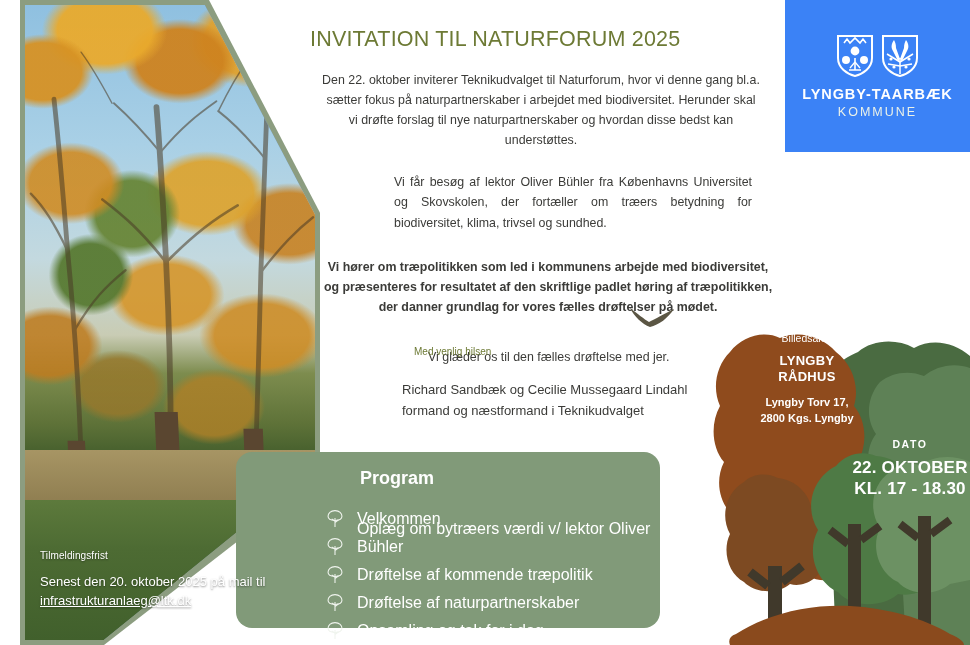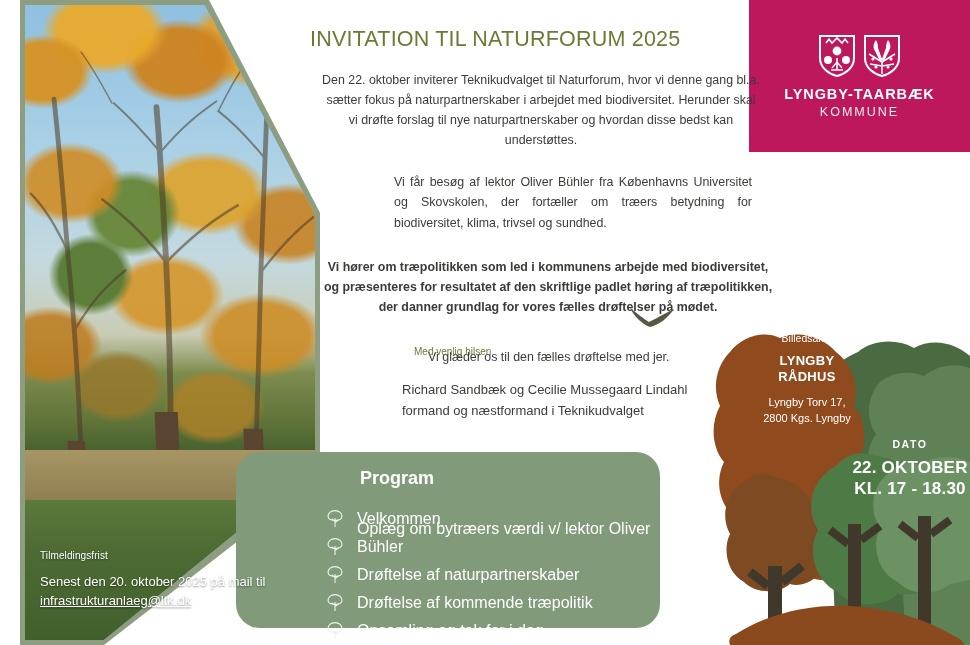--- a/index.html
+++ b/index.html
@@ -55,51 +55,51 @@
     background:linear-gradient(180deg,#a79564 0%,#8d7c4f 100%);}
 
   
   .deadline{position:absolute;left:40px;bottom:34px;width:232px;color:#fff;z-index:6;}
   .deadline h3{margin:0 0 12px 0;font-size:10px;font-weight:normal;letter-spacing:.1px;
      text-shadow:0 1px 2px rgba(0,0,0,.45);}
   .deadline p{margin:0;font-size:13px;line-height:1.45;text-shadow:0 1px 2px rgba(0,0,0,.45);}
   .deadline a{color:#fff;text-decoration:underline;}
 
   
-  .logo{position:absolute;right:0;top:0;width:221px;height:152px;background:#be185d;
+  .logo{position:absolute;right:0;top:0;width:185px;height:152px;background:#3b82f6;
         display:flex;flex-direction:column;align-items:center;justify-content:flex-start;padding-top:34px;box-sizing:border-box;}
   .logo-marks{display:flex;gap:7px;margin-bottom:9px;}
   .logo-name{color:#fff;font-size:14.5px;font-weight:bold;letter-spacing:.9px;line-height:1;}
   .logo-sub{color:#eaf1e8;font-size:12.5px;letter-spacing:2px;line-height:1;margin-top:4px;font-weight:400;}
 
   
   .title{position:absolute;left:310px;top:27px;font-size:21.5px;color:#6d7a35;letter-spacing:.2px;white-space:nowrap;}
   .body-col{position:absolute;left:306px;top:70px;width:470px;color:#3b3b38;font-size:12.4px;line-height:1.62;}
   .p1{text-align:center;margin:0 0 0 0;padding:0 16px;}
   .p2{text-align:justify;margin:22px 0 0 88px;width:358px;}
   .p3{text-align:center;margin:24px 0 0 14px;font-weight:bold;}
   .p4{margin:30px 0 0 122px;}
   .sign-hi{position:absolute;left:414px;top:346px;font-size:10px;color:#6d7a35;}
   .sign{position:absolute;left:402px;top:380px;font-size:13px;line-height:1.6;color:#3b3b38;}
 
   
-  .program{position:absolute;left:236px;top:452px;width:424px;height:176px;background:#819a79;border-radius:24px;}
+  .program{position:absolute;left:236px;top:452px;width:424px;height:176px;background:#819a79;border-radius:16px;}
   .program h2{position:absolute;left:124px;top:16px;margin:0;color:#fff;font-size:18px;font-weight:bold;}
   .prog-list{position:absolute;left:90px;top:48px;margin:0;padding:0;list-style:none;}
   .prog-list li{display:flex;align-items:flex-end;gap:13px;height:28px;color:#fff;font-size:16px;}
   .tree-ic{width:18px;height:20px;flex:0 0 18px;}
 
   
   .blobs{position:absolute;right:0;top:286px;width:260px;height:359px;}
   .info-brown{position:absolute;left:22px;top:27px;width:150px;text-align:center;color:#fff;z-index:4;}
   .info-green{position:absolute;left:120px;top:152px;width:160px;text-align:center;color:#fff;z-index:4;}
   .lab{font-size:10.5px;font-weight:bold;letter-spacing:1.6px;margin-bottom:7px;}
   .sm{font-size:10.5px;margin-bottom:9px;}
   .big{font-size:13px;font-weight:bold;line-height:1.2;letter-spacing:.3px;}
-  .addr{font-size:11px;line-height:1.45;margin-top:11px;}
+  .addr{font-size:11px;line-height:1.45;margin-top:11px;font-weight:bold;}
   .dbig{font-size:17px;font-weight:bold;line-height:1.25;letter-spacing:.2px;}
   .bird{position:absolute;left:-86px;top:16px;}
 </style>
 </head>
 <body>
 
 <div class="stage">
 
   <div class="photo-wrap">
     <div class="photo-inner">
@@ -212,30 +212,30 @@
           </svg>
         <span>Oplæg om bytræers værdi v/ lektor Oliver Bühler</span>
       </li>
       <li>
         <svg class="tree-ic" viewBox="0 0 22 24">
             <g fill="none" stroke="#f0f4ee" stroke-width="1.3">
               <path d="M11 3 C5.5 3 2.5 6.5 2.5 10 C2.5 13 5 15 11 15 C17 15 19.5 13 19.5 10 C19.5 6.5 16.5 3 11 3 Z"></path>
               <path d="M11 12 V23 M11 16 L7 13 M11 17.5 L15 14.5"></path>
             </g>
           </svg>
+        <span>Drøftelse af kommende træpolitik</span>
+      </li>
+      <li>
+        <svg class="tree-ic" viewBox="0 0 22 24">
+            <g fill="none" stroke="#f0f4ee" stroke-width="1.3">
+              <path d="M11 3 C5.5 3 2.5 6.5 2.5 10 C2.5 13 5 15 11 15 C17 15 19.5 13 19.5 10 C19.5 6.5 16.5 3 11 3 Z"></path>
+              <path d="M11 12 V23 M11 16 L7 13 M11 17.5 L15 14.5"></path>
+            </g>
+          </svg>
         <span>Drøftelse af naturpartnerskaber</span>
-      </li>
-      <li>
-        <svg class="tree-ic" viewBox="0 0 22 24">
-            <g fill="none" stroke="#f0f4ee" stroke-width="1.3">
-              <path d="M11 3 C5.5 3 2.5 6.5 2.5 10 C2.5 13 5 15 11 15 C17 15 19.5 13 19.5 10 C19.5 6.5 16.5 3 11 3 Z"></path>
-              <path d="M11 12 V23 M11 16 L7 13 M11 17.5 L15 14.5"></path>
-            </g>
-          </svg>
-        <span>Drøftelse af kommende træpolitik</span>
       </li>
       <li>
         <svg class="tree-ic" viewBox="0 0 22 24">
             <g fill="none" stroke="#f0f4ee" stroke-width="1.3">
               <path d="M11 3 C5.5 3 2.5 6.5 2.5 10 C2.5 13 5 15 11 15 C17 15 19.5 13 19.5 10 C19.5 6.5 16.5 3 11 3 Z"></path>
               <path d="M11 12 V23 M11 16 L7 13 M11 17.5 L15 14.5"></path>
             </g>
           </svg>
         <span>Opsamling og tak for i dag</span>
       </li>

